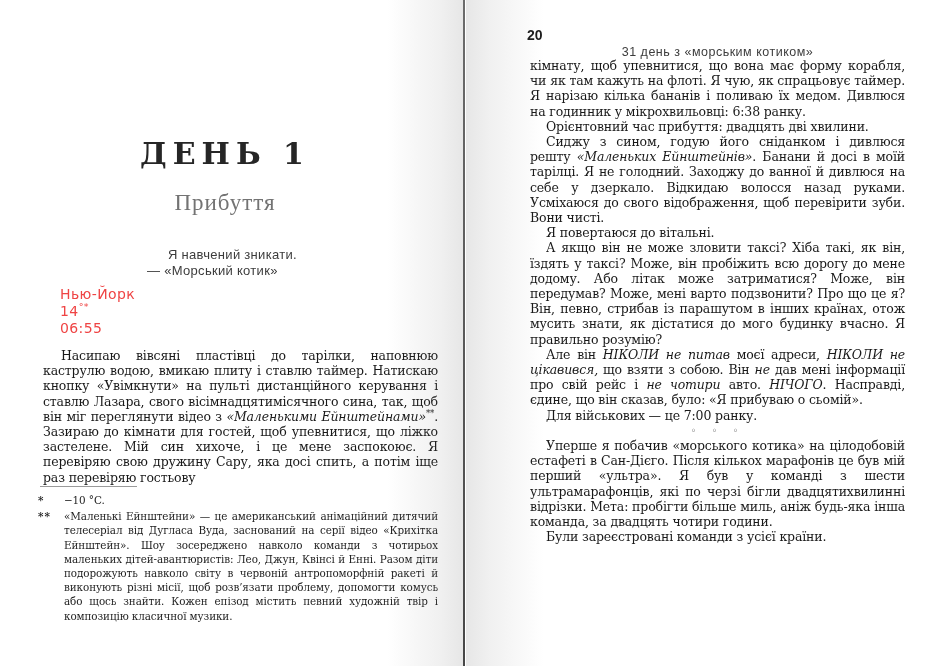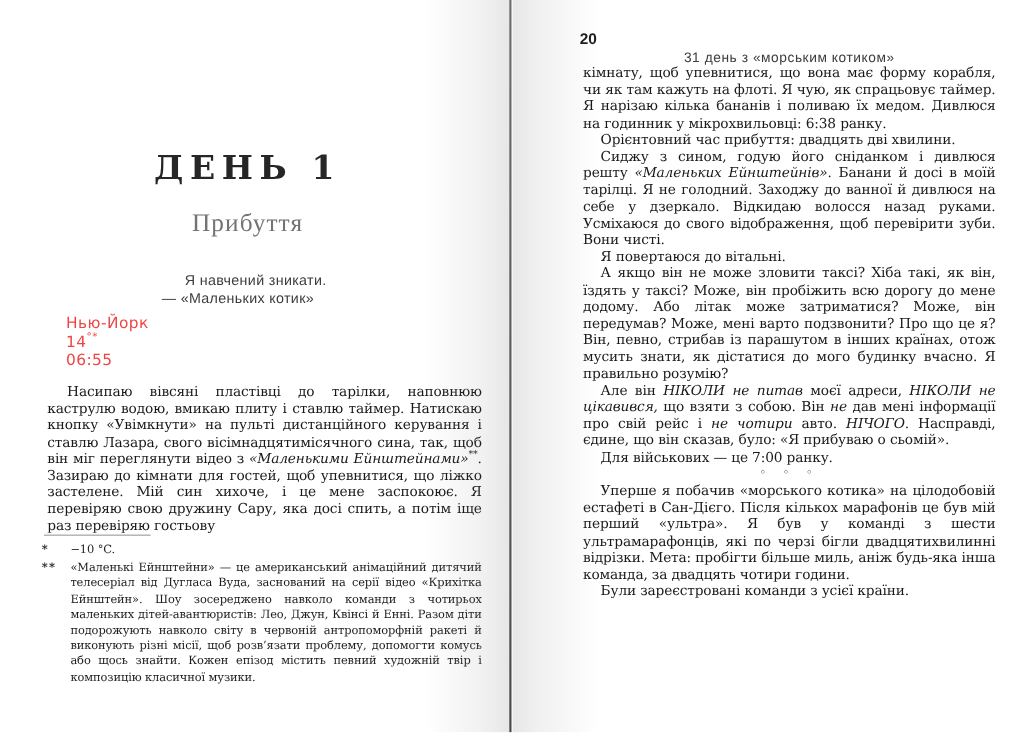--- a/index.html
+++ b/index.html
@@ -57,21 +57,21 @@
 <body>
 
 <div class="spread">
 
   <div class="page page-left">
     <div class="chapter-number">ДЕНЬ 1</div>
     <div class="chapter-title">Прибуття</div>
 
     <div class="epigraph">
       <div class="line1">Я навчений зникати.</div>
-      <div class="line2">— «Маленьких котик»</div>
+      <div class="line2">— «Морський котик»</div>
     </div>
 
     <div class="dateline">
       <div>Нью-Йорк</div>
       <div><span>14</span><span class="sup">°*</span></div>
       <div>06:55</div>
     </div>
 
     <div class="body-left">
       <div class="para"><span>Насипаю вівсяні пластівці до тарілки, наповнюю каструлю водою, вмикаю плиту і ставлю таймер. Натискаю кнопку «Увімкнути» на пульті дистанційного керування і ставлю Лазара, свого вісімнадцятимісячного сина, так, щоб він міг переглянути відео з </span><i>«Маленькими Ейнштейнами»</i><span class="sup">**</span><span>. Зазираю до кімнати для гостей, щоб упевнитися, що ліжко застелене. Мій син хихоче, і це мене заспокоює. Я перевіряю свою дружину Сару, яка досі спить, а потім іще раз перевіряю гостьову</span></div>

